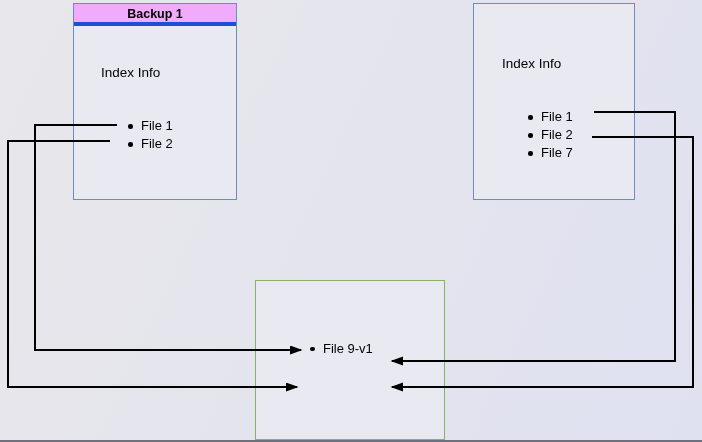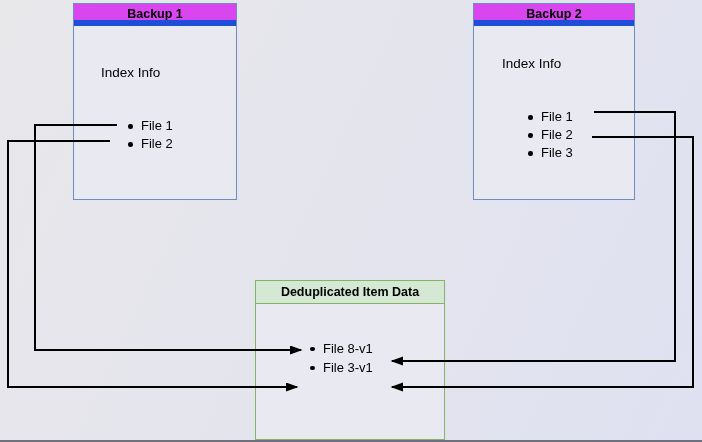--- a/index.html
+++ b/index.html
@@ -32,22 +32,22 @@
     box-sizing: border-box;
     height: 22px;
     line-height: 21px;
     text-align: center;
     font-weight: bold;
     font-size: 12.5px;
     overflow: hidden;
     white-space: nowrap;
   }
   .node-blue .node-header {
-    background: #d946ef;
-    border-bottom: 6px solid #1d4ed8;
+    background: #f0abfc;
+    border-bottom: 4px solid #1d4ed8;
   }
   .node-green .node-header {
     height: 23px;
     line-height: 22px;
     background: #d5e8d4;
     border-bottom: 1px solid #82b366;
   }
   .subtitle {
     position: absolute;
     font-size: 13.5px;
@@ -112,34 +112,31 @@
   <div class="node node-blue" id="backup1">
     <div class="node-header">Backup 1</div>
     <div class="subtitle">Index Info</div>
     <ul class="file-list">
       <li><span class="dot"></span><span>File 1</span></li>
       <li><span class="dot"></span><span>File 2</span></li>
     </ul>
   </div>
 
   <div class="node node-blue" id="backup2">
-    <div class="node-header">Backup 2</div>
     <div class="subtitle">Index Info</div>
     <ul class="file-list">
       <li><span class="dot"></span><span>File 1</span></li>
       <li><span class="dot"></span><span>File 2</span></li>
-      <li><span class="dot"></span><span>File 3</span></li>
+      <li><span class="dot"></span><span>File 7</span></li>
     </ul>
   </div>
 
   <div class="node node-green" id="dedup">
-    <div class="node-header">Deduplicated Item Data</div>
     <ul class="file-list dedup-list">
-      <li><span class="dot"></span><span>File 8-v1</span></li>
-      <li><span class="dot"></span><span>File 3-v1</span></li>
+      <li><span class="dot"></span><span>File 9-v1</span></li>
     </ul>
   </div>
 
   <svg class="connections" viewBox="0 0 702 442" xmlns="http://www.w3.org/2000/svg">
     <defs>
       <marker id="arrowhead" markerUnits="userSpaceOnUse" markerWidth="14" markerHeight="10" refX="11" refY="4.5" orient="auto">
         <path d="M0,0 L12.5,4.5 L0,9 Z" fill="#000"></path>
       </marker>
     </defs>
     <polyline class="arrow" points="117,125 35,125 35,350 301,350" marker-end="url(#arrowhead)"></polyline>

